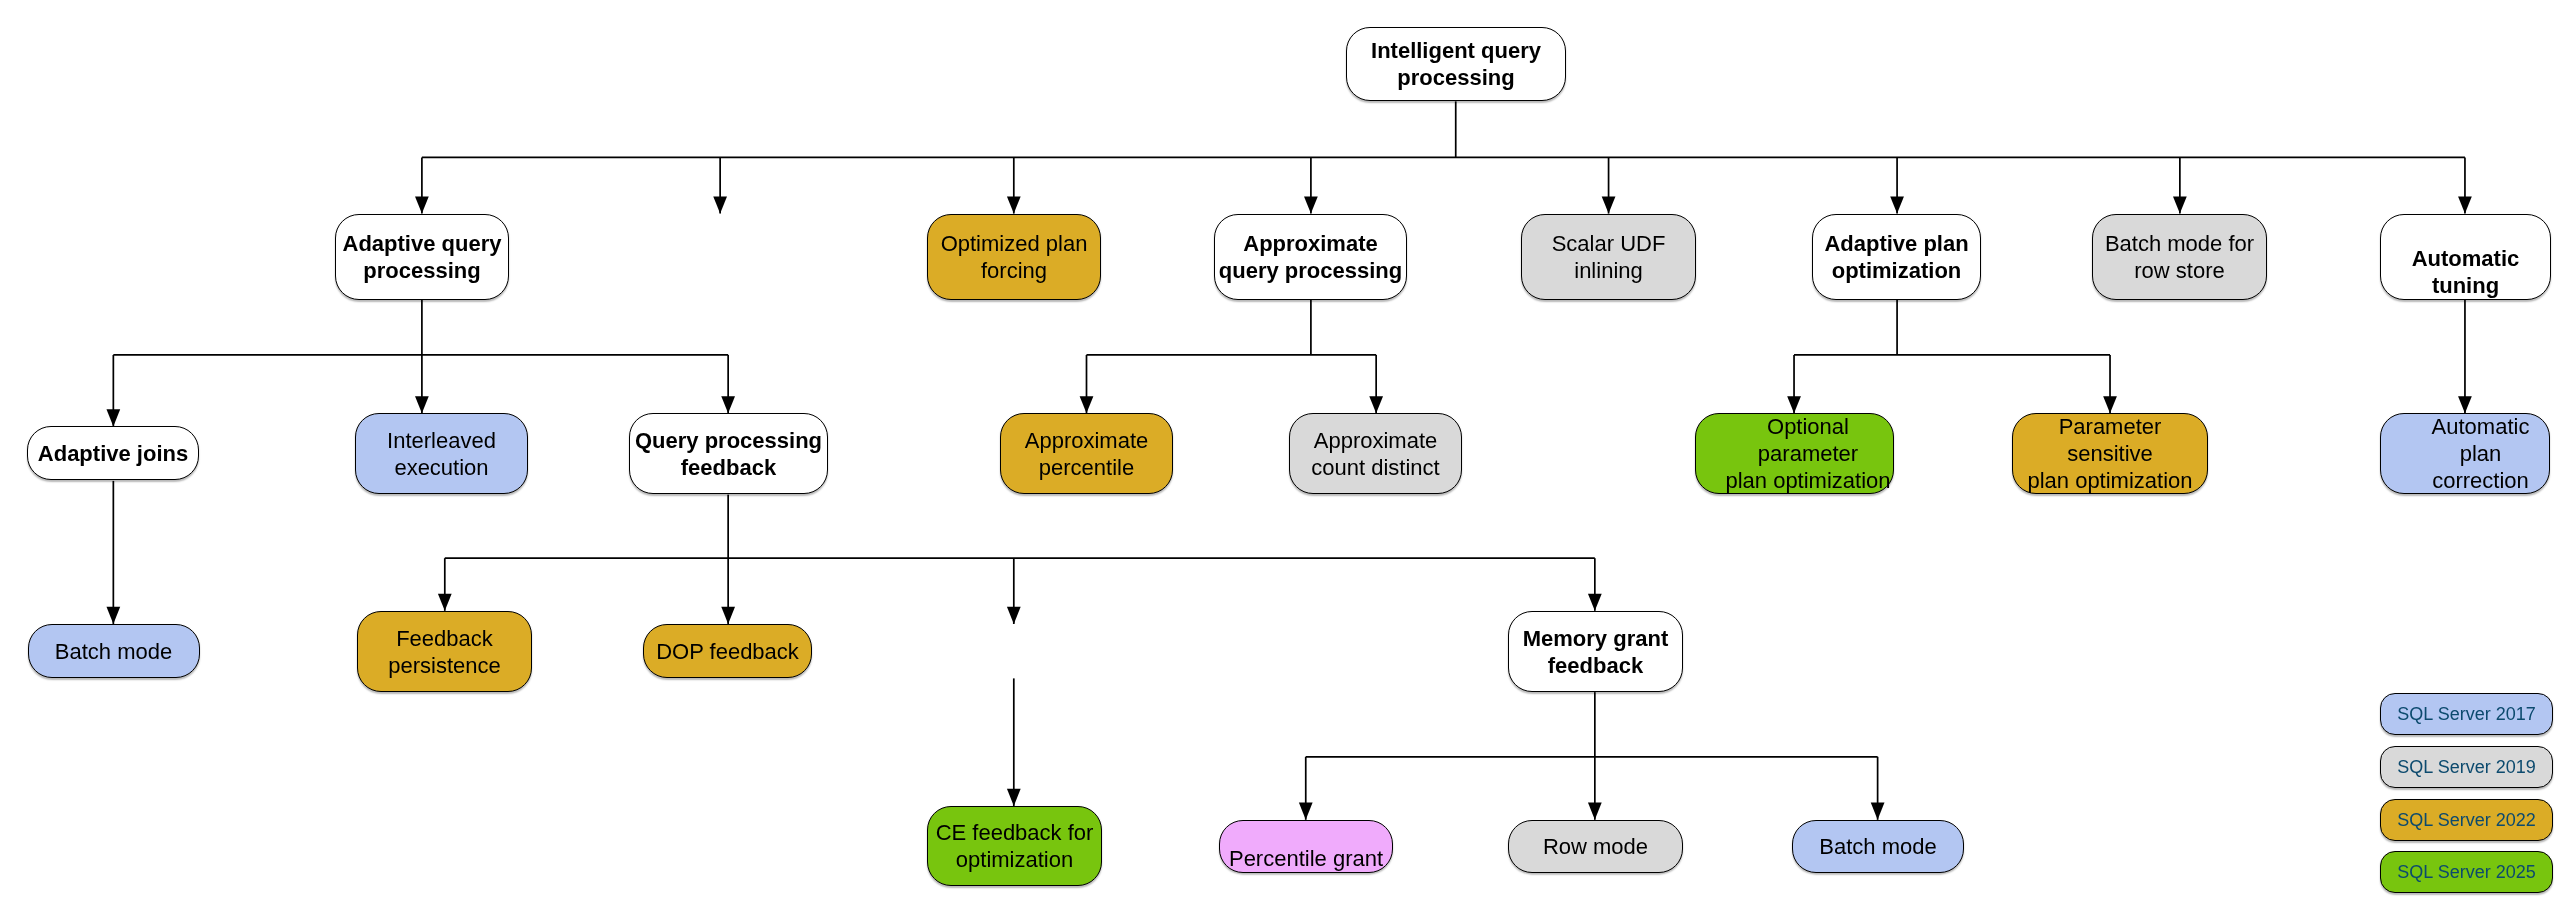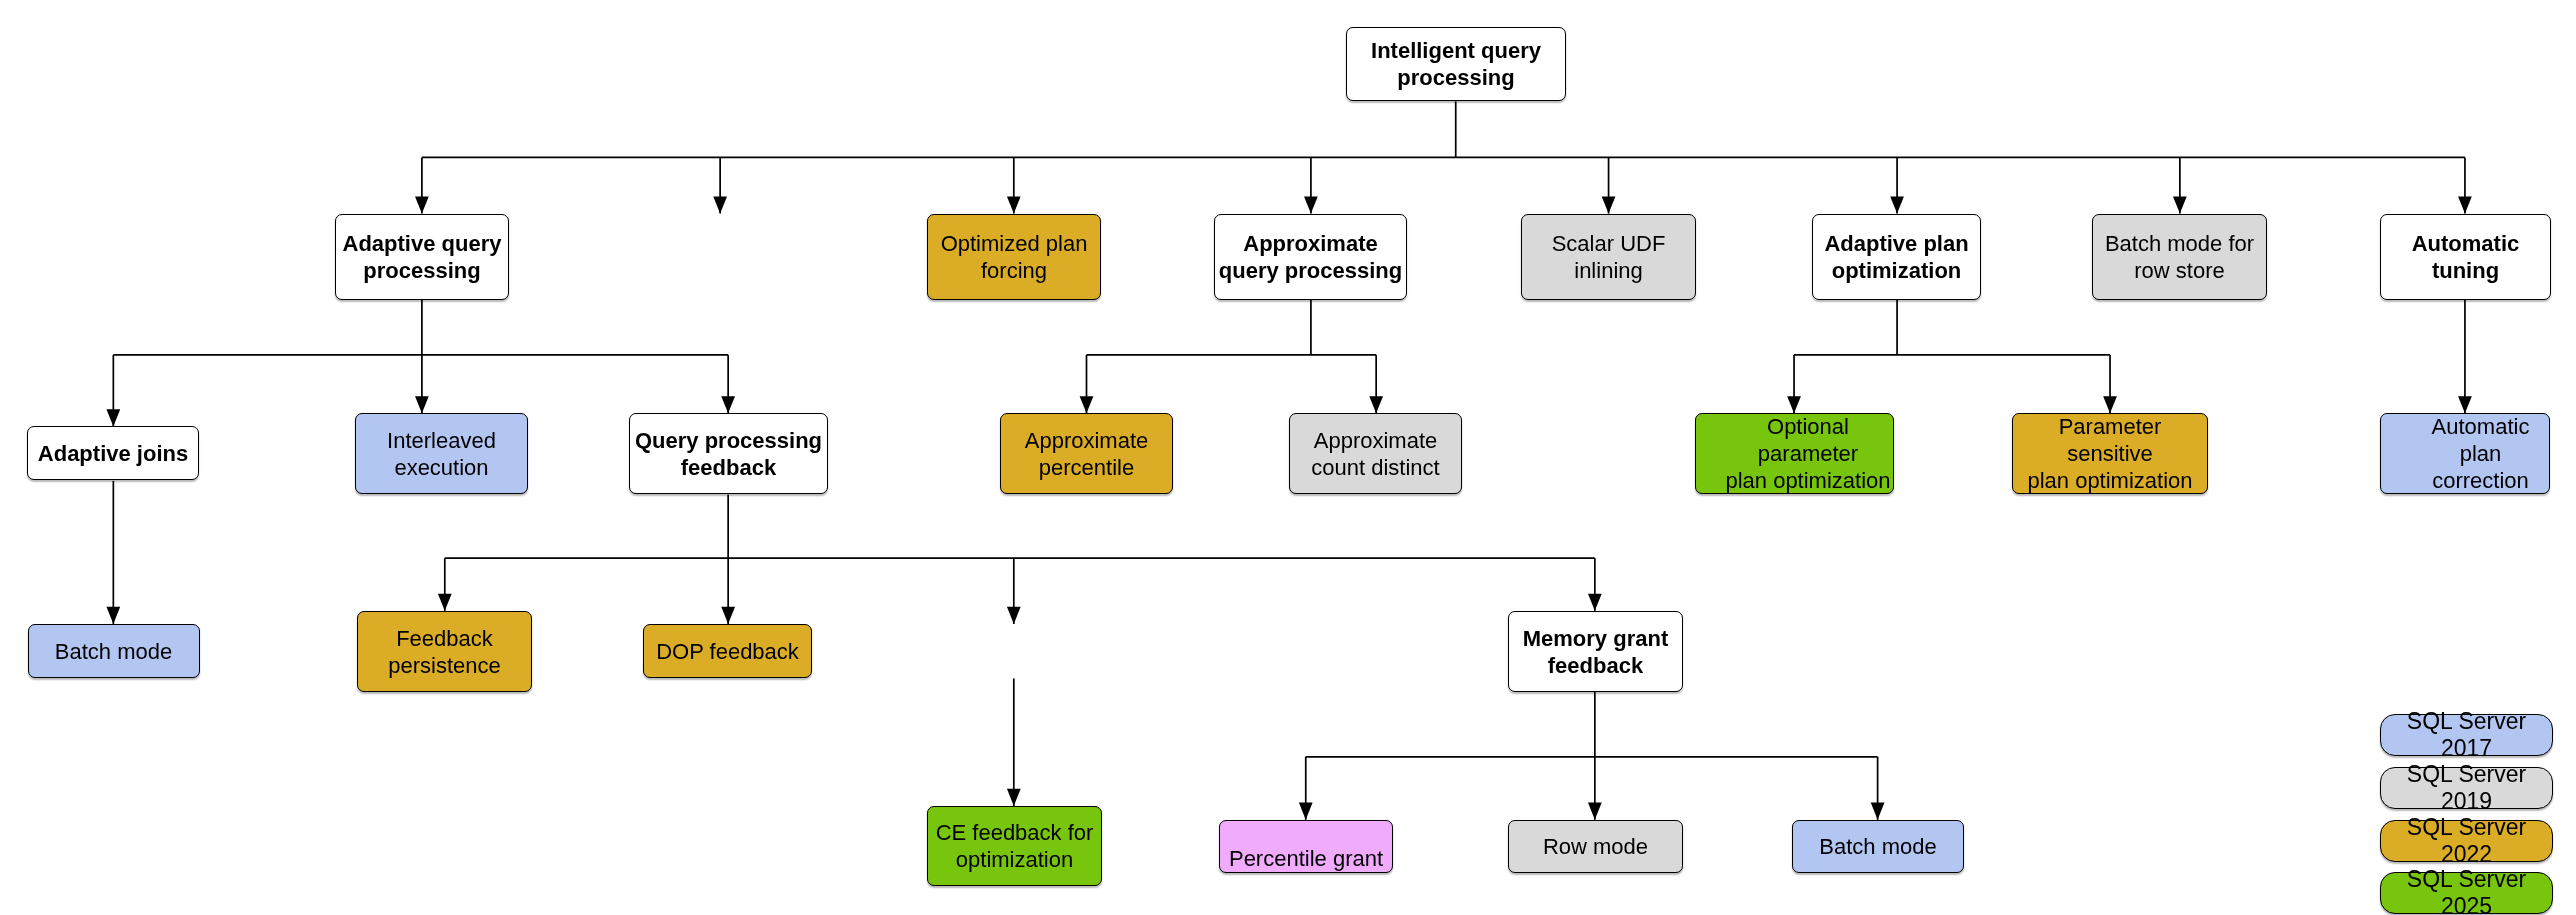--- a/index.html
+++ b/index.html
@@ -19,45 +19,44 @@
     position: absolute;
     left: 0;
     top: 0;
     width: 2576px;
     height: 916px;
   }
   .node {
     position: absolute;
     box-sizing: border-box;
     border: 1.7px solid #000000;
-    border-radius: 7px;
+    border-radius: 24px;
     display: flex;
     align-items: center;
     justify-content: center;
     text-align: center;
     white-space: pre-line;
     font-size: 22px;
     line-height: 27px;
     color: #000000;
     box-shadow: 0 1.7px 1.7px rgba(0,0,0,0.28);
   }
   .node.bold { font-weight: 700; }
   .legend-item {
     position: absolute;
     box-sizing: border-box;
     border: 1.7px solid #000000;
     border-radius: 15px;
     display: flex;
     align-items: center;
     justify-content: center;
     text-align: center;
-    font-size: 23px;
-    color: #000000;
+    font-size: 18px;
+    color: #0c4a6e;
     box-shadow: 0 1.7px 1.7px rgba(0,0,0,0.28);
-    margin-top: 21px;
   }
 </style>
 </head>
 <body>
 
 <div id="diagram">
   <svg id="edges" xmlns="http://www.w3.org/2000/svg" viewBox="0 0 4500 1600">
       <line x1="2543" y1="177" x2="2543" y2="275" stroke="#000000" stroke-width="3"></line>
       <line x1="737" y1="275" x2="4306" y2="275" stroke="#000000" stroke-width="3"></line>
       <line x1="737" y1="275" x2="737" y2="373" stroke="#000000" stroke-width="3"></line>
@@ -129,21 +128,21 @@
     <div class="node" style="left: 927px; top: 214px; width: 174px; height: 86px; background: rgb(219, 172, 38);"><span>Optimized plan
 forcing</span></div>
     <div class="node bold" style="left: 1214px; top: 214px; width: 193px; height: 86px; background: rgb(255, 255, 255);"><span>Approximate
 query processing</span></div>
     <div class="node" style="left: 1521px; top: 214px; width: 175px; height: 86px; background: rgb(217, 217, 217);"><span>Scalar UDF
 inlining</span></div>
     <div class="node bold" style="left: 1812px; top: 214px; width: 169px; height: 86px; background: rgb(255, 255, 255);"><span>Adaptive plan
 optimization</span></div>
     <div class="node" style="left: 2092px; top: 214px; width: 175px; height: 86px; background: rgb(217, 217, 217);"><span>Batch mode for
 row store</span></div>
-    <div class="node bold" style="left: 2380px; top: 214px; width: 171px; height: 86px; background: rgb(255, 255, 255);"><span>Automatic
+    <div class="node bold" style="left: 2380px; top: 214px; width: 171px; height: 86px; background: rgb(255, 255, 255); align-items: flex-end;"><span>Automatic
 tuning</span></div>
     <div class="node bold" style="left: 27px; top: 426px; width: 172px; height: 54px; background: rgb(255, 255, 255);"><span>Adaptive joins</span></div>
     <div class="node" style="left: 335px; top: 413px; width: 173px; height: 81px; background: rgb(179, 198, 242); margin-left: 20px;"><span>Interleaved
 execution</span></div>
     <div class="node bold" style="left: 629px; top: 413px; width: 199px; height: 81px; background: rgb(255, 255, 255);"><span>Query processing
 feedback</span></div>
     <div class="node" style="left: 1000px; top: 413px; width: 173px; height: 81px; background: rgb(219, 172, 38);"><span>Approximate
 percentile</span></div>
     <div class="node" style="left: 1289px; top: 413px; width: 173px; height: 81px; background: rgb(217, 217, 217);"><span>Approximate
 count distinct</span></div>

